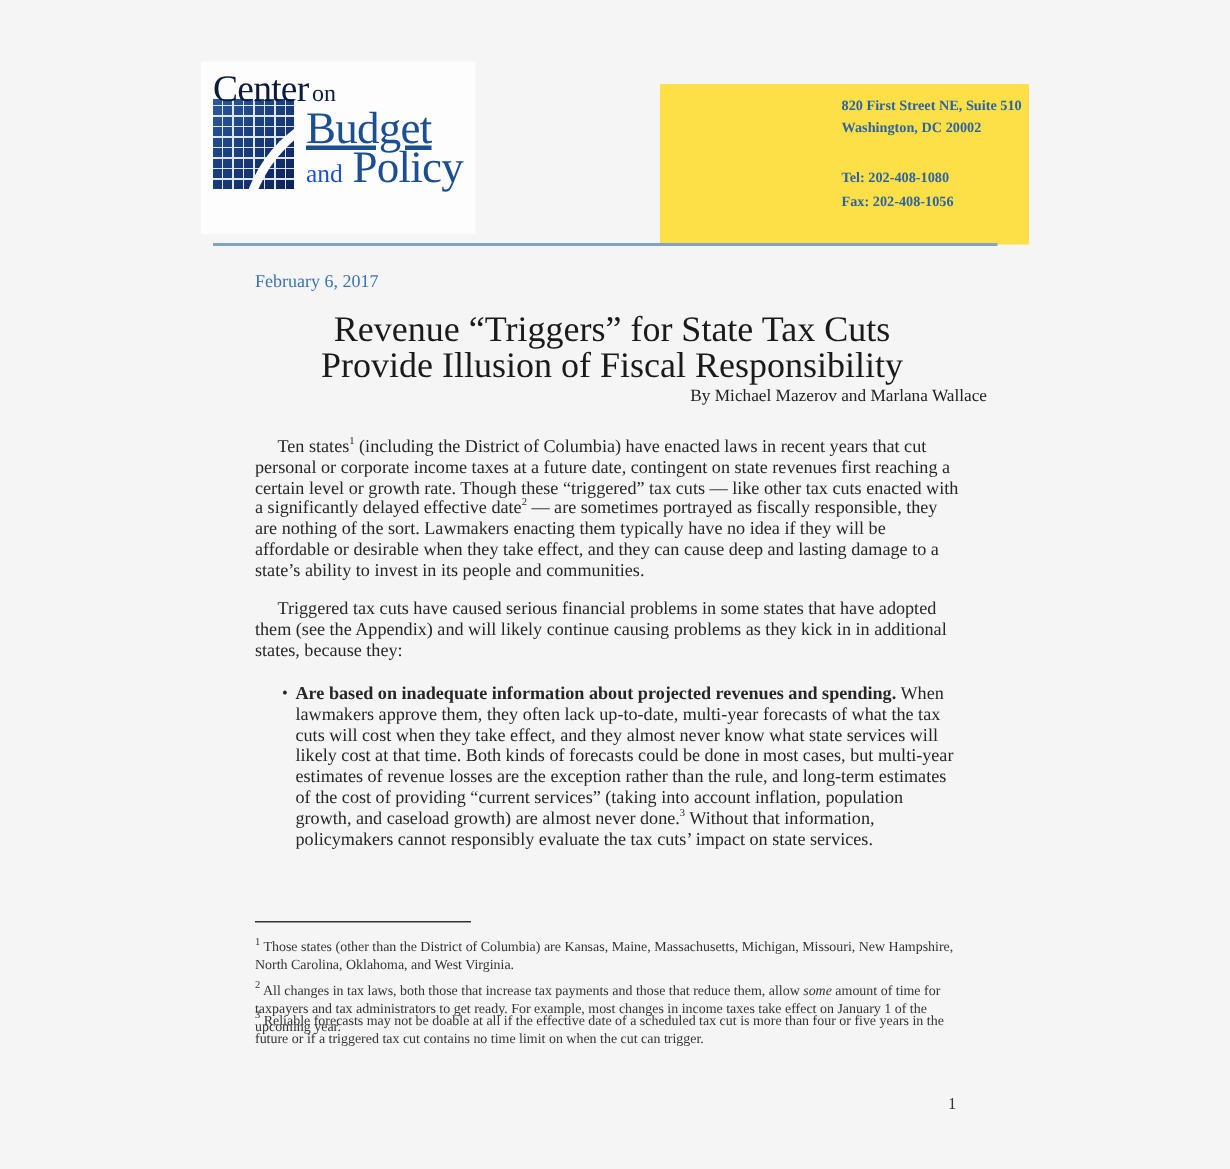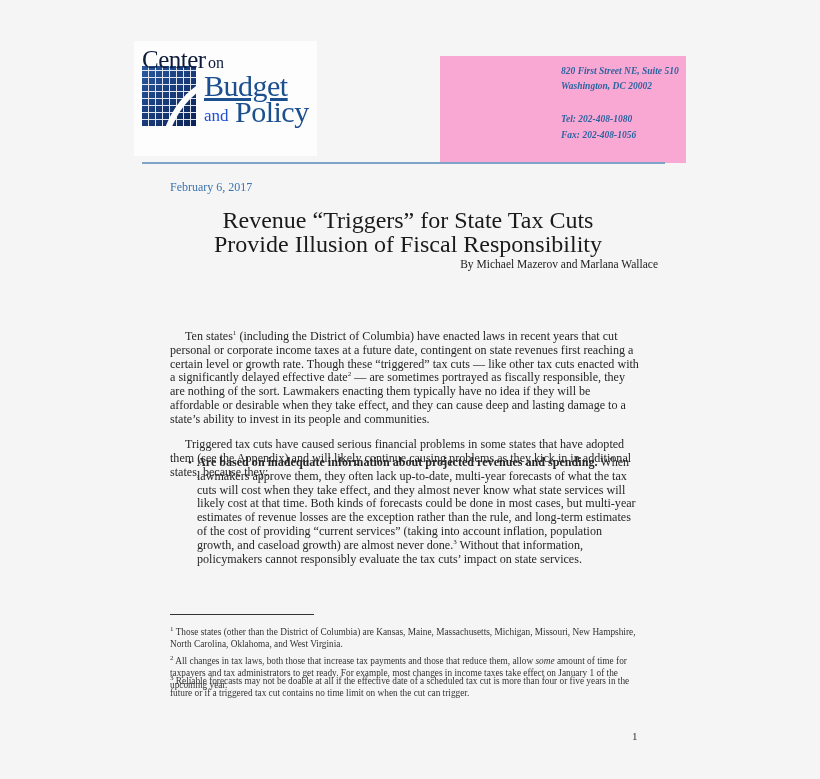--- a/index.html
+++ b/index.html
@@ -24,35 +24,34 @@
   }
   .logo-text { position:absolute; color:#1c4f8f; font-family:"Liberation Serif", serif; line-height:1; white-space:nowrap; }
   .lt-center { left:8px; top:6px; font-size:25px; color:#0d1a3a; letter-spacing:-0.5px; }
   .lt-on { left:74px; top:14px; font-size:16px; color:#0d1a3a; }
   .lt-budget { left:70px; top:30px; font-size:30px; letter-spacing:-0.5px;text-decoration:underline; }
   .lt-and { left:70px; top:66px; font-size:17px; color:#1d4ed8; }
   .lt-policy { left:101px; top:56px; font-size:30px; letter-spacing:-0.5px; }
   .lt-priorities { left:70px; top:80px; font-size:30px; letter-spacing:-0.8px; }
 
   .addr-box {
-    position:absolute; left:440px; top:56px; width:246px; height:107px; background:#f9a8d4;font-style:italic;
+    position:absolute; left:440px; top:56px; width:246px; height:107px; background:#fde047;
   }
   .addr { position:absolute; left:121px; font-size:9.5px; font-weight:bold; color:#2e63a0; white-space:nowrap; }
   .rule {
     position:absolute; left:142px; top:162px; width:523px; height:2px; background:#7fa4c8;
   }
   .date { position:absolute; left:170px; top:180px; font-size:12px; color:#3a73ad; }
   .title {
     position:absolute; left:154px; width:508px; text-align:center; font-size:24px; font-weight:normal; color:#1a1a1a;
   }
   .byline { position:absolute; left:150px; width:508px; top:258px; text-align:right; font-size:11.5px; color:#222; }
   .para {
     position:absolute; left:170px; width:470px; font-size:12.1px; line-height:13.8px; color:#262626; text-indent:15px;
     text-align:left;
-    margin-top:39px;
   }
   sup { font-size:7px; line-height:0; }
   .bullet {
     position:absolute; left:197px; width:440px; font-size:12.1px; line-height:13.8px; color:#262626;
   }
   .bullet-dot { position:absolute; left:-9px; top:0; font-size:11px; }
   .fn-rule { position:absolute; left:170px; top:614px; width:144px; height:1px; background:#333; }
   .fn { position:absolute; left:170px; width:470px; font-size:9.3px; line-height:11.8px; color:#333; }
   .pagenum { position:absolute; left:632px; top:730px; font-size:11px; color:#333; }
 </style>

